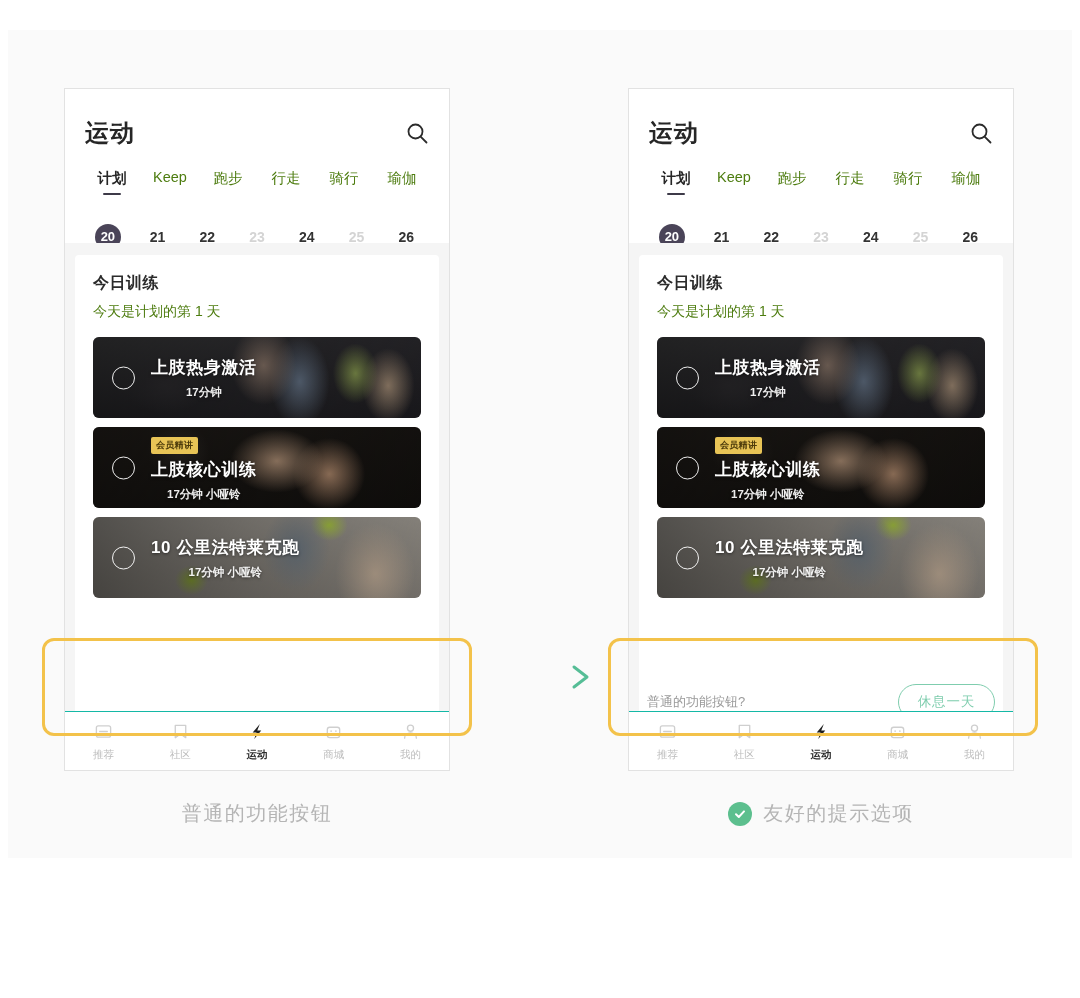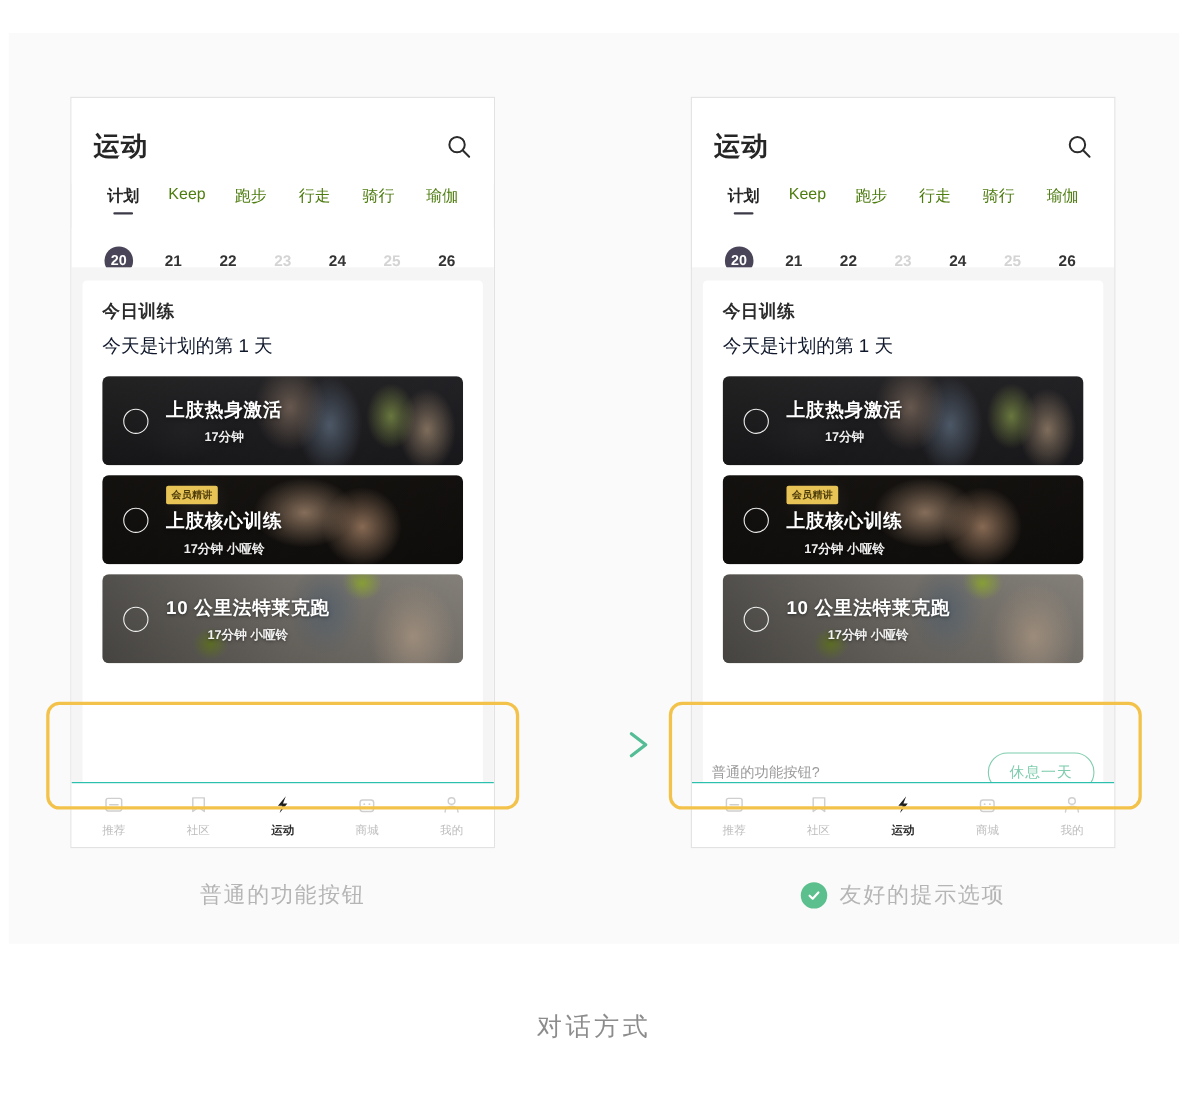--- a/index.html
+++ b/index.html
@@ -129,22 +129,22 @@
     height: 100%;
   }
   .card-title {
     font-size: 16px;
     font-weight: bold;
     color: #2b2b2b;
     letter-spacing: .5px;
   }
   .card-sub {
     margin-top: 9px;
-    font-size: 17px;
-    color: #0f172a;
+    font-size: 14px;
+    color: #4d7c0f;
   }
 
   
   .tiles { margin-top: 16px; }
   .tile {
     position: relative;
     height: 81px;
     border-radius: 6px;
     overflow: hidden;
     margin-bottom: 9px;
@@ -595,14 +595,13 @@
 
   <div class="caption right">
     <span class="check-badge">
       <svg width="14" height="14" viewBox="0 0 14 14" fill="none" stroke="#ffffff" stroke-width="2">
           <polyline points="3,7.3 5.8,10 11,4.4" stroke-linecap="round" stroke-linejoin="round"></polyline>
         </svg>
     </span>
     <span>友好的提示选项</span>
   </div>
 
-  <div class="figure-title">对话方式</div>
 </div>
 
 </body></html>

